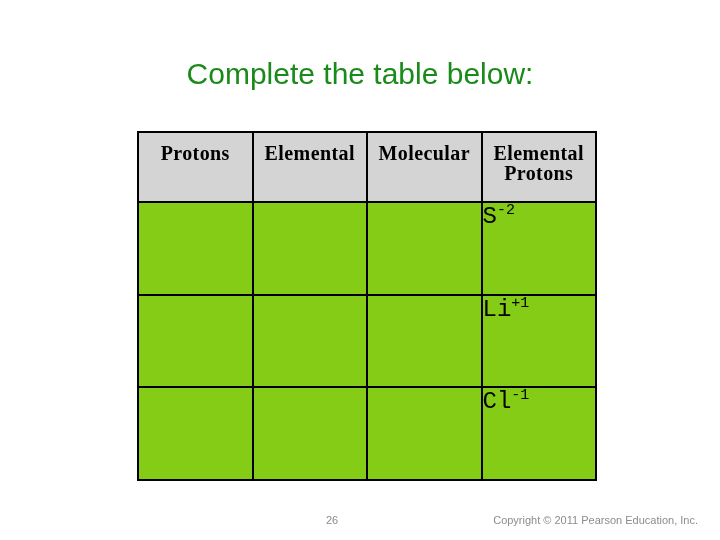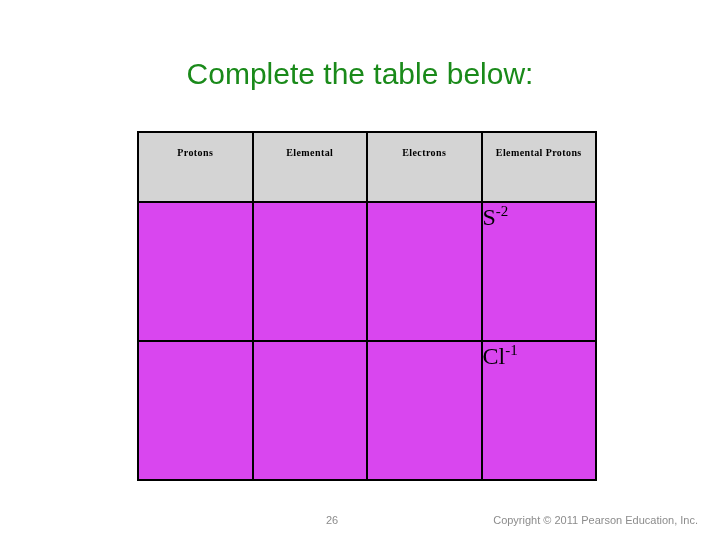--- a/index.html
+++ b/index.html
@@ -60,32 +60,33 @@
   table.data-table td {
     border: 2px solid #000000;
     padding: 0;
     margin: 0;
     height: 70px;
     box-sizing: border-box;
   }
   table.data-table th {
     background: #d4d4d4;
     font-family: "Liberation Serif", serif;
-    font-size: 10px;
+    font-size: 20px;
     font-weight: bold;
     color: #000000;
     text-align: center;
     vertical-align: top;
     padding-top: 10px;
     line-height: 20px;
     letter-spacing: 0.4px;
   }
   table.data-table td {
-    background: #d946ef;
+    background: #84cc16;
     vertical-align: top;
+    font-family: Liberation Mono, monospace;
   }
   td.blank-cell {
     background: #ffffff;
   }
   td.symbol-cell {
     font-family: "Liberation Serif", serif;
     font-size: 24px;
     color: #000000;
     text-align: left;
     vertical-align: top;
@@ -144,30 +145,36 @@
       <colgroup>
         <col class="c">
           <col class="c">
           <col class="c">
           <col class="c">
       </colgroup>
       <thead>
         <tr>
           <th>Protons</th>
           <th>Elemental</th>
-          <th>Electrons</th>
+          <th>Molecular</th>
           <th>Elemental Protons</th>
         </tr>
       </thead>
       <tbody>
         <tr>
           <td class="blank-cell"></td>
           <td class="blank-cell"></td>
           <td class="blank-cell"></td>
           <td class="symbol-cell"><span class="sym-base">S</span><span class="sym-charge">-2</span></td>
+        </tr>
+        <tr>
+          <td class="blank-cell"></td>
+          <td class="blank-cell"></td>
+          <td class="blank-cell"></td>
+          <td class="symbol-cell"><span class="sym-base">Li</span><span class="sym-charge">+1</span></td>
         </tr>
         <tr>
           <td class="blank-cell"></td>
           <td class="blank-cell"></td>
           <td class="blank-cell"></td>
           <td class="symbol-cell"><span class="sym-base">Cl</span><span class="sym-charge">-1</span></td>
         </tr>
       </tbody>
     </table>
   </div>

